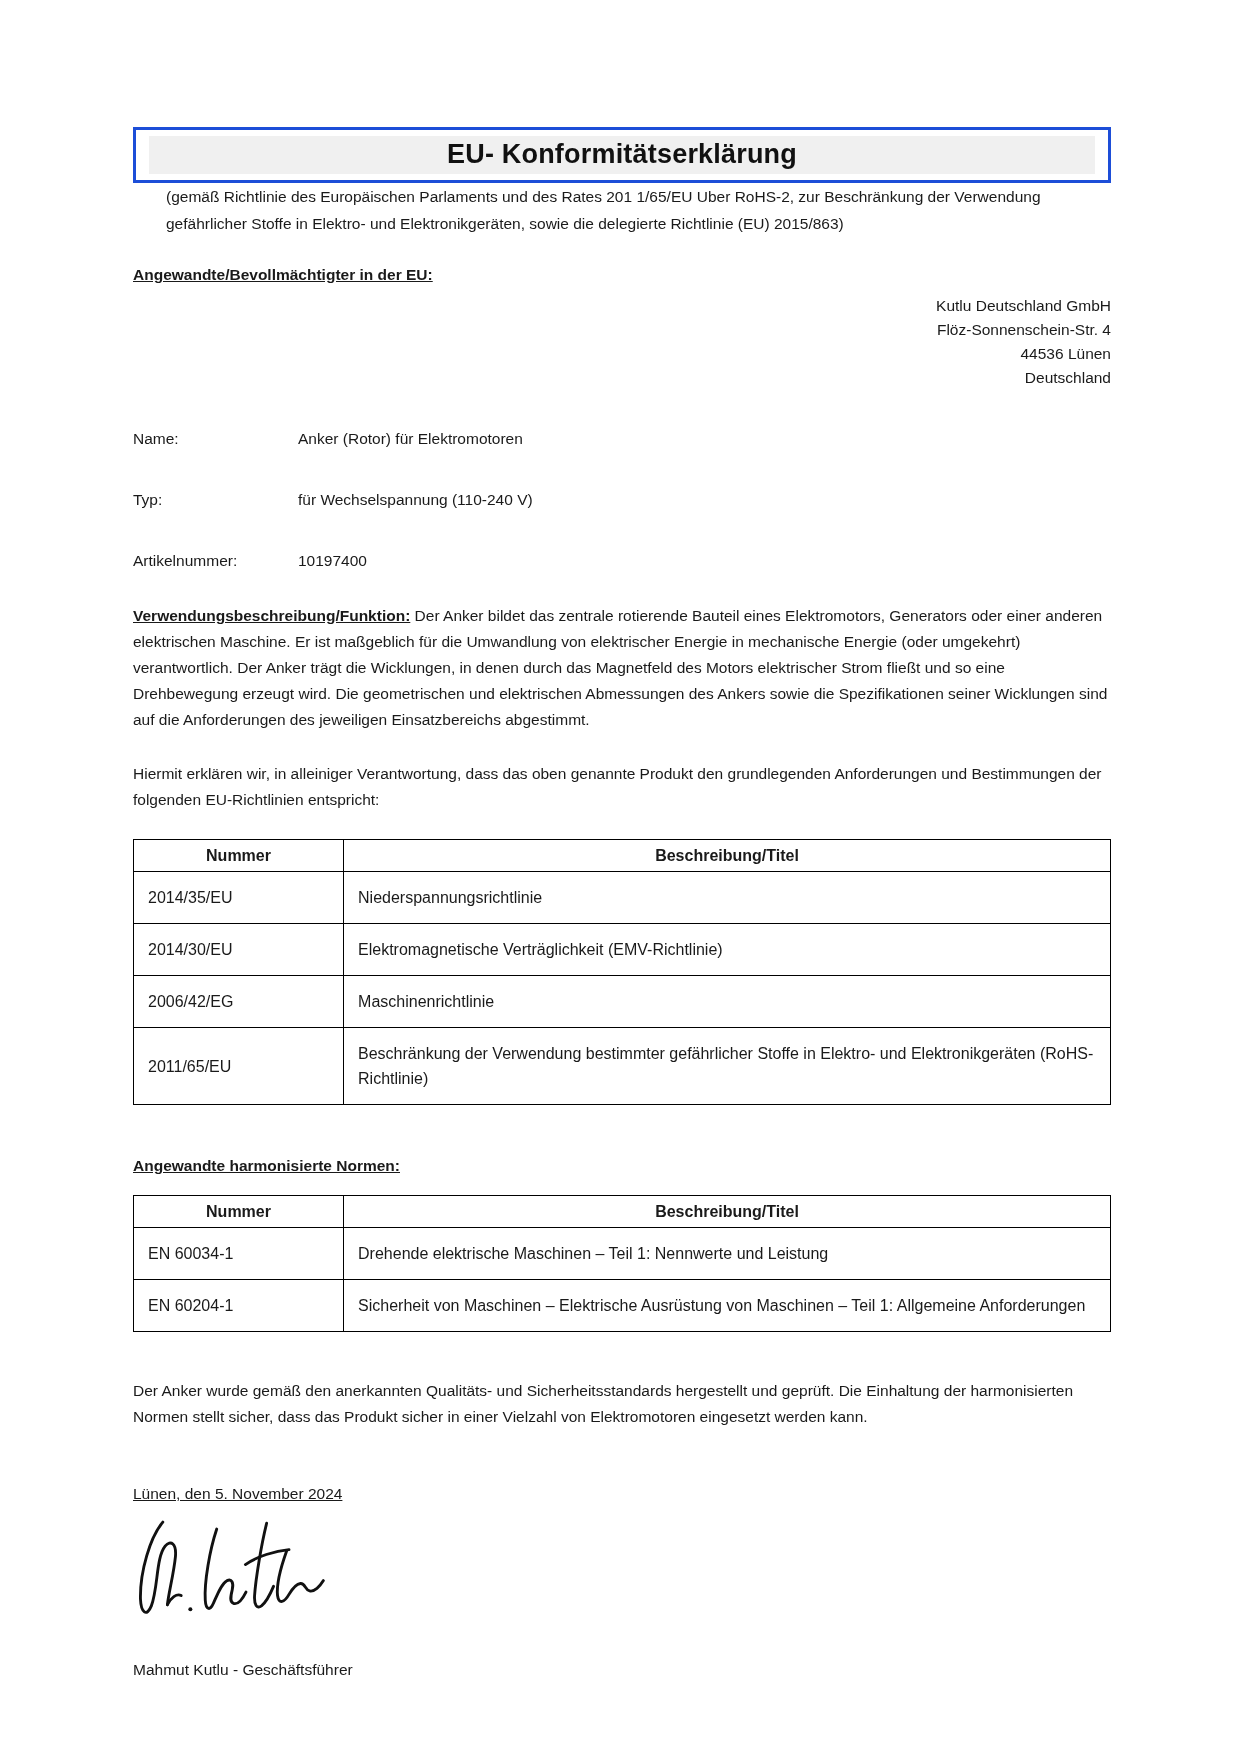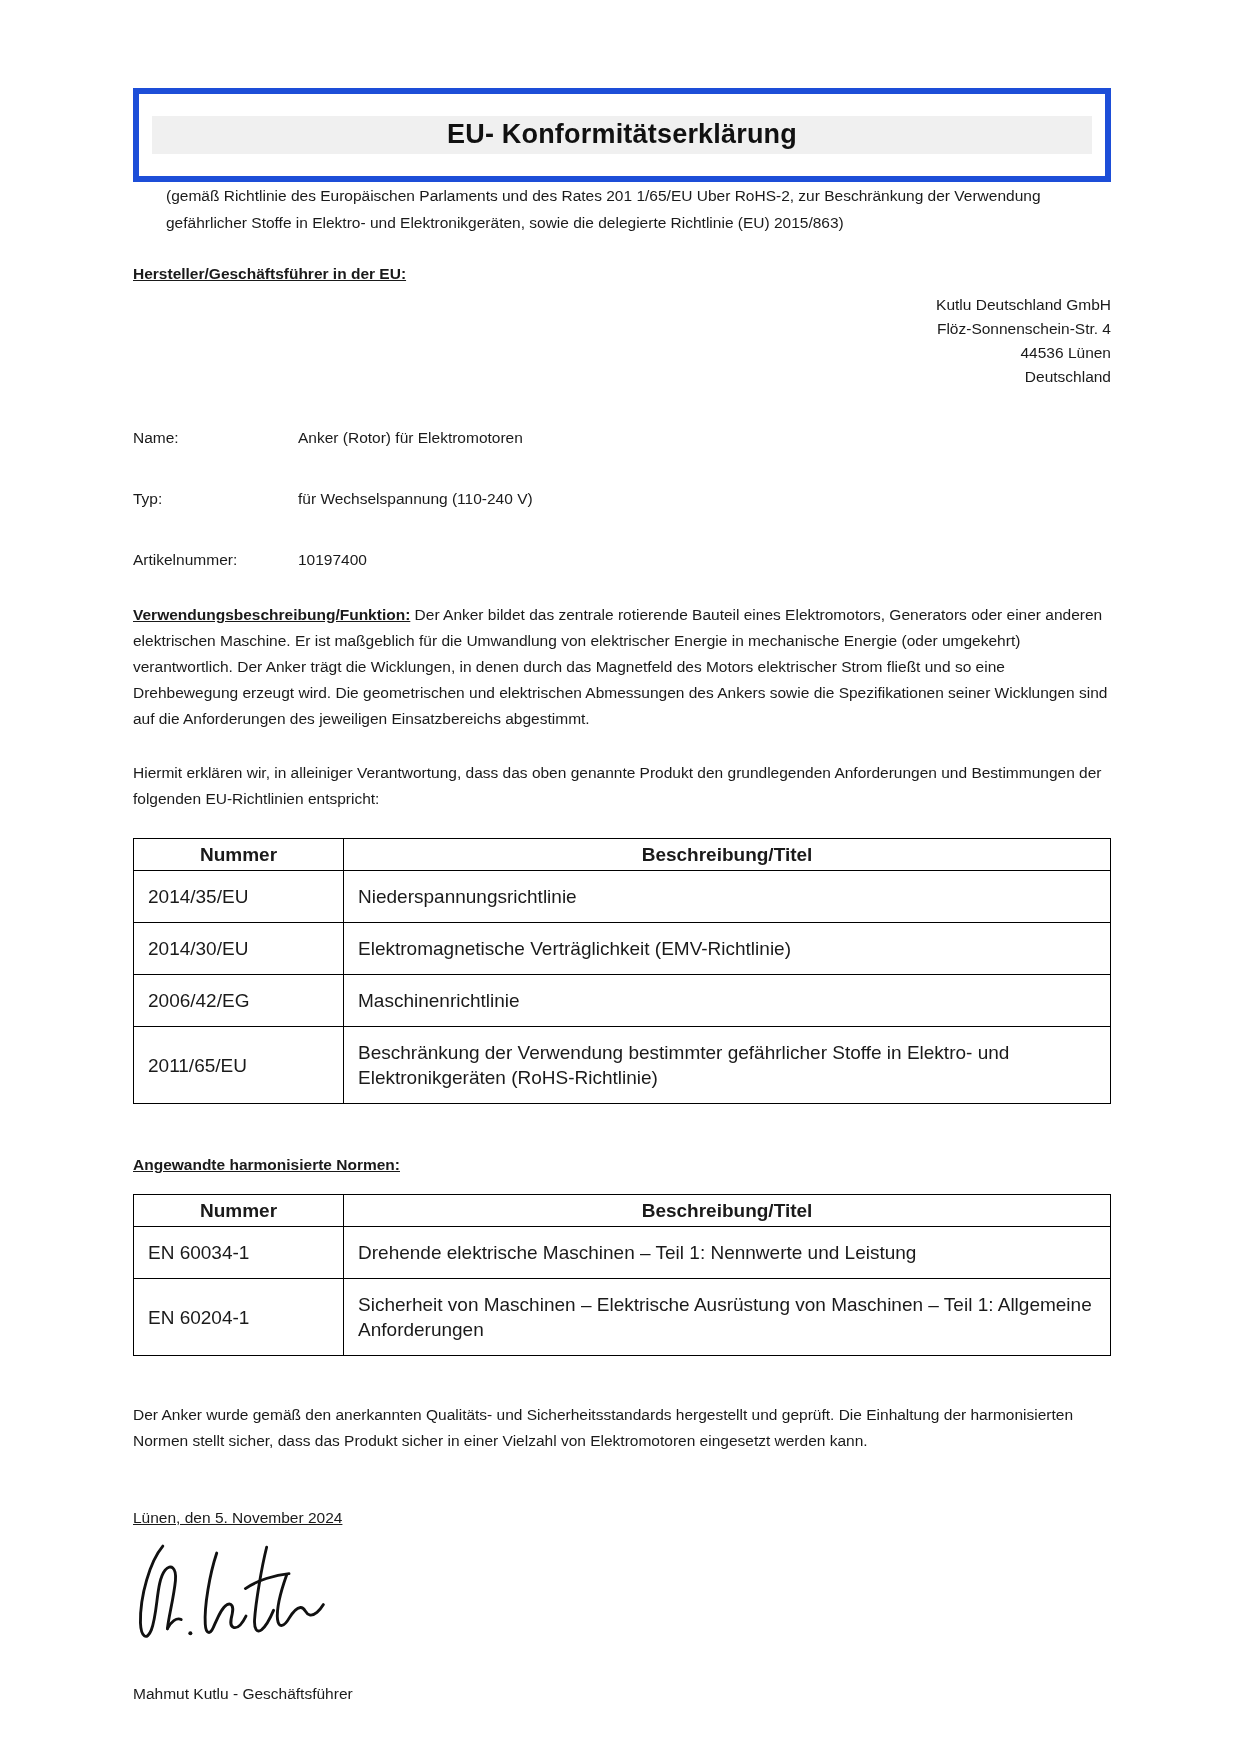--- a/index.html
+++ b/index.html
@@ -19,22 +19,23 @@
     position: absolute;
     left: 133px;
     top: 88px;
     width: 978px;
     font-size: 15.5px;
     line-height: 26px;
   }
 
   
   .title-box {
-    border: 6px solid #1d4ed8;
-    padding: 22px 13px;
+    border: 3px solid #1d4ed8;
+    padding: 6px 13px;
+    margin-top: 39px;
   }
   .title-band {
     background: #f0f0f0;
     text-align: center;
     padding: 2px 0 4px 0;
   }
   .title-band h1 {
     font-size: 27px;
     line-height: 32px;
     font-weight: bold;
@@ -66,21 +67,21 @@
   .usage .lead {
     font-weight: bold;
     text-decoration: underline;
   }
 
   .declaration { margin-top: 28px; }
 
   table {
     border-collapse: collapse;
     width: 100%;
-    font-size: 19px;
+    font-size: 16px;
   }
   table, th, td { border: 1.5px solid #000000; }
   th {
     font-weight: bold;
     text-align: center;
     padding: 3px 8px;
     line-height: 25px;
   }
   td {
     padding: 13px 14px;
@@ -110,21 +111,21 @@
   <div class="content">
 
     <div class="title-box">
       <div class="title-band">
         <h1>EU- Konformitätserklärung</h1>
       </div>
     </div>
 
     <p class="subtitle">(gemäß Richtlinie des Europäischen Parlaments und des Rates 201 1/65/EU Uber RoHS-2, zur Beschränkung der Verwendung gefährlicher Stoffe in Elektro- und Elektronikgeräten, sowie die delegierte Richtlinie (EU) 2015/863)</p>
 
-    <div class="section-heading manufacturer-heading">Hersteller/Geschäftsführer in der EU:</div>
+    <div class="section-heading manufacturer-heading">Angewandte/Bevollmächtigter in der EU:</div>
 
     <div class="address">
       <div>Kutlu Deutschland GmbH</div>
       <div>Flöz-Sonnenschein-Str. 4</div>
       <div>44536 Lünen</div>
       <div>Deutschland</div>
     </div>
 
     <div class="product-block">
       <div class="product-row">

